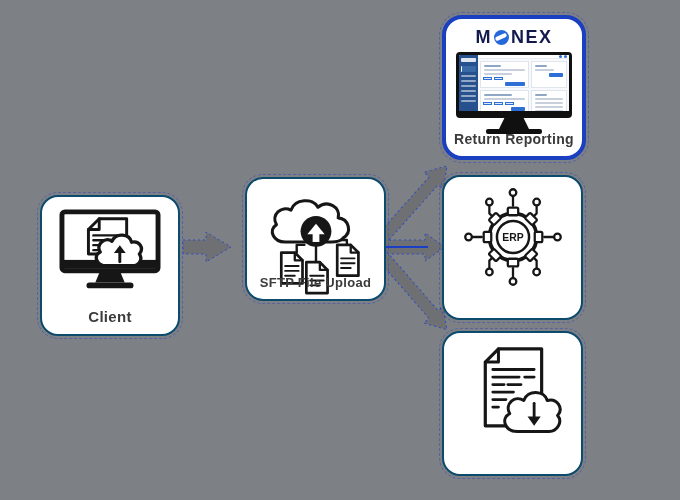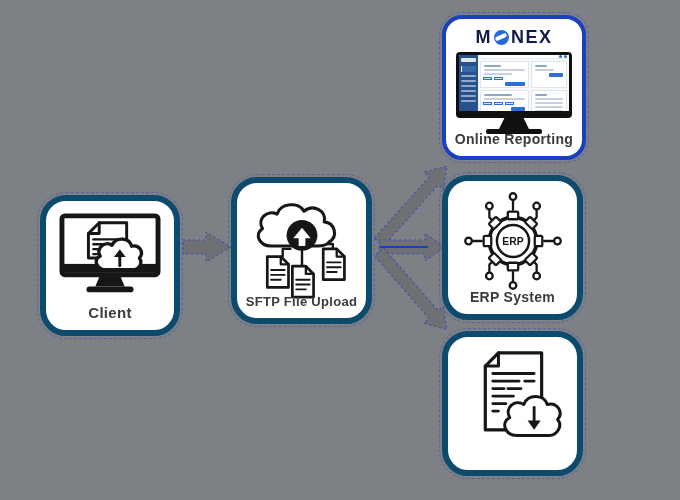--- a/index.html
+++ b/index.html
@@ -1,25 +1,25 @@
 <!DOCTYPE html>
 <html><head>
 <meta charset="utf-8">
 <style>
   html,body{margin:0;padding:0;background:#7d8084;font-family:"Liberation Sans",sans-serif;}
   #canvas{position:relative;width:680px;height:500px;background:#7d8084;overflow:hidden;}
 
   
-  .node{position:absolute;background:#fff;border:6px solid #0c4a6e;border-radius:26px;
+  .node{position:absolute;background:#fff;border:2px solid #0c4a6e;border-radius:18px;
         box-sizing:border-box;z-index:2;outline:1px dashed rgba(40,65,195,.45);outline-offset:2px;}
   .node-label{position:absolute;left:0;right:0;bottom:9px;text-align:center;
               font-weight:bold;font-size:14px;color:#3b3b3b;letter-spacing:.3px;}
   #client-node{left:40px;top:195px;width:140px;height:141px;}
   #client-node .node-label{font-size:15px;}
-  #sftp-node{left:231px;top:177px;width:141px;height:147px;}
+  #sftp-node{left:245px;top:177px;width:141px;height:124px;}
   #sftp-node .node-label{font-size:13px;}
   #online-node{left:442px;top:15px;width:144px;height:145px;border:4px solid #1a3fc0;border-radius:20px;}
   #erp-node{left:442px;top:175px;width:141px;height:145px;}
   #return-node{left:442px;top:331px;width:141px;height:145px;}
 
   .icon-wrap{position:absolute;left:0;right:0;top:8px;display:flex;justify-content:center;}
 
   
   #arrow-layer{position:absolute;left:0;top:0;z-index:1;}
   .flow-arrow{fill:#6e7074;stroke:#2b49cb;stroke-width:1;stroke-dasharray:2 3;}
@@ -179,21 +179,21 @@
               <div class="b"></div>
                 <div class="b"></div>
             </div>
 
           </div>
         </div>
       </div>
       <div class="mm-neck"></div>
       <div class="mm-base"></div>
     </div>
-    <div class="node-label">Online Reporting</div>
+    <div class="node-label">Return Reporting</div>
   </div>
 
   <div class="node" id="erp-node">
     <div class="icon-wrap">
       <svg width="104" height="104" viewBox="0 0 110 110">
 
         <g class="ink" stroke-width="2.4">
           <path d="M55 22 V12"></path>
             <circle cx="55" cy="8" r="3.5" fill="#fff"></circle>
           <path d="M55 88 V98"></path>
@@ -220,21 +220,20 @@
           <rect class="paper" x="49.5" y="24" width="11" height="8" rx="1.5" stroke-width="2.4" transform="rotate(135 55 55)"></rect>
           <rect class="paper" x="49.5" y="24" width="11" height="8" rx="1.5" stroke-width="2.4" transform="rotate(180 55 55)"></rect>
           <rect class="paper" x="49.5" y="24" width="11" height="8" rx="1.5" stroke-width="2.4" transform="rotate(225 55 55)"></rect>
           <rect class="paper" x="49.5" y="24" width="11" height="8" rx="1.5" stroke-width="2.4" transform="rotate(270 55 55)"></rect>
           <rect class="paper" x="49.5" y="24" width="11" height="8" rx="1.5" stroke-width="2.4" transform="rotate(315 55 55)"></rect>
         </g>
         <circle class="paper" cx="55" cy="55" r="17" stroke-width="2.6"></circle>
         <text x="55" y="59.5" text-anchor="middle" font-family="Liberation Sans, sans-serif" font-size="11" font-weight="bold" fill="#161616">ERP</text>
       </svg>
     </div>
-    <div class="node-label">ERP System</div>
   </div>
 
   <div class="node" id="return-node">
     <div class="icon-wrap">
       <svg width="108" height="104" viewBox="0 0 115 110">
         <g>
           <path class="paper" d="M42 8 H88 V90 H28 V22 Z" stroke-width="3.4"></path>
           <path class="ink" d="M42 8 V22 H28" stroke-width="3.2"></path>
           <path class="ink" stroke-width="3" d="M36 30 H80 M36 38 H64 M70 38 H80 M36 46 H48 M52 46 H66 M36 54 H58 M36 62 H50 M36 70 H42"></path>
         </g>

